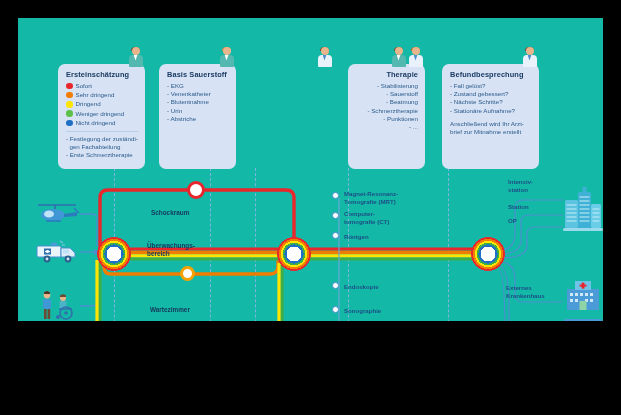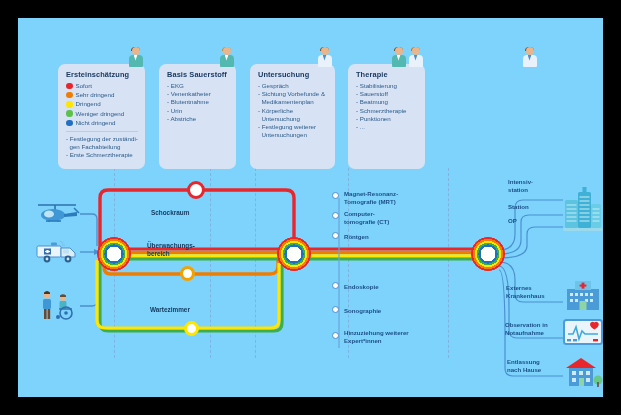--- a/index.html
+++ b/index.html
@@ -1,17 +1,17 @@
 <!DOCTYPE html>
 <html><head>
 <meta charset="utf-8">
 <style>
   html,body{margin:0;padding:0;background:#000;}
   body{width:621px;height:415px;overflow:hidden;font-family:"Liberation Sans",sans-serif;}
-  #canvas{position:absolute;left:18px;top:18px;width:585px;height:379px;background:#7dd3fc;overflow:hidden;}
+  #canvas{position:absolute;left:18px;top:18px;width:585px;height:303px;background:#14b8a6;overflow:hidden;}
   .box{position:absolute;background:#d7e3f4;border-radius:7px;padding:6px 7px 7px 8px;box-sizing:border-box;}
   .box h3{margin:0 0 3px 0;font-size:7.4px;color:#1b3b63;font-weight:bold;letter-spacing:.1px;}
   .box ul{margin:0;padding:0;list-style:none;}
   .box li{font-size:6.2px;line-height:8.2px;color:#2c5a8c;white-space:pre-wrap;}
   .box p.note{margin:5px 0 0 0;font-size:6.2px;line-height:8.2px;color:#2c5a8c;}
   .sep{border-top:1px solid #b9cde6;margin:4px 0 3px 0;}
   .tri{display:flex;align-items:center;gap:3px;margin-bottom:1.2px;}
   .dot{width:6.5px;height:6.5px;border-radius:50%;flex:none;}
   .tri span.lbl{font-size:6.2px;color:#2c5a8c;line-height:8px;}
   .avatar{position:absolute;width:15px;height:20px;}
@@ -77,45 +77,44 @@
     <h3>Basis Sauerstoff</h3>
     <ul>
       <li>- EKG</li>
       <li>- Venenkatheter</li>
       <li>- Blutentnahme</li>
       <li>- Urin</li>
       <li>- Abstriche</li>
     </ul>
   </div>
 
-  <div class="box" style="left:232px;top:46px;width:85px;height:105px;">
-    <h3>Untersuchung</h3>
-    <ul>
-      <li>- Gespräch</li>
-      <li>- Sichtung Vorbefunde &amp;
-  Medikamentenplan</li>
-      <li>- Körperliche
-  Untersuchung</li>
-      <li>- Festlegung weiterer
-  Untersuchungen</li>
-    </ul>
-  </div>
-
-  <div class="box" style="left:330px;top:46px;width:77px;height:105px;">
+
+  <div class="box" style="left:330px;top:46px;width:77px;height:105px;text-align:right;">
     <h3>Therapie</h3>
     <ul>
       <li>- Stabilisierung</li>
       <li>- Sauerstoff</li>
       <li>- Beatmung</li>
       <li>- Schmerztherapie</li>
       <li>- Punktionen</li>
       <li>- ...</li>
     </ul>
   </div>
 
+  <div class="box" style="left:424px;top:46px;width:97px;height:105px;">
+    <h3>Befundbesprechung</h3>
+    <ul>
+      <li>- Fall gelöst?</li>
+      <li>- Zustand gebessert?</li>
+      <li>- Nächste Schritte?</li>
+      <li>- Stationäre Aufnahme?</li>
+    </ul>
+    <p class="note">Anschließend wird Ihr Arzt-
+brief zur Mitnahme erstellt</p>
+  </div>
 
   <div class="avatar" style="left:110px;top:29px;">
     <div class="av-hair"></div>
       <div class="av-head"></div>
     <div class="av-body" style="background:#52b8b0;"></div>
       <div class="av-collar"></div>
   </div>
   <div class="avatar" style="left:201px;top:29px;">
     <div class="av-hair" style="background:#c8883f;"></div>
       <div class="av-head"></div>

